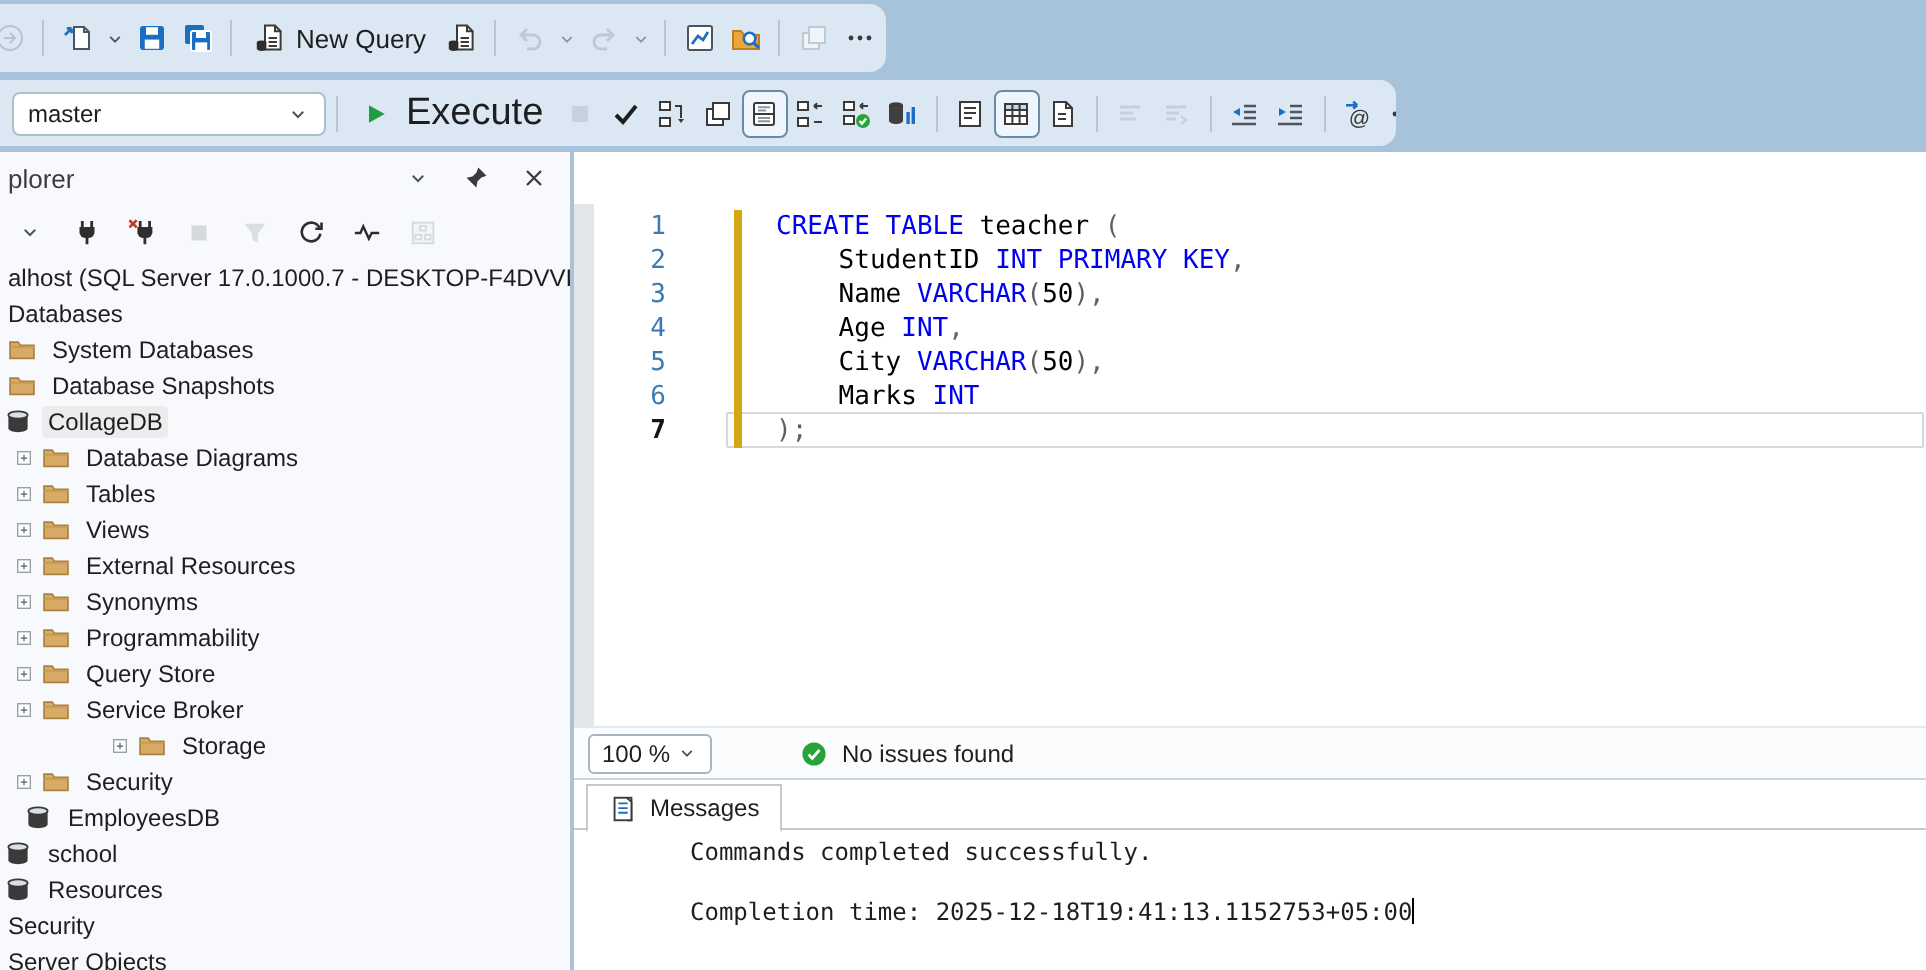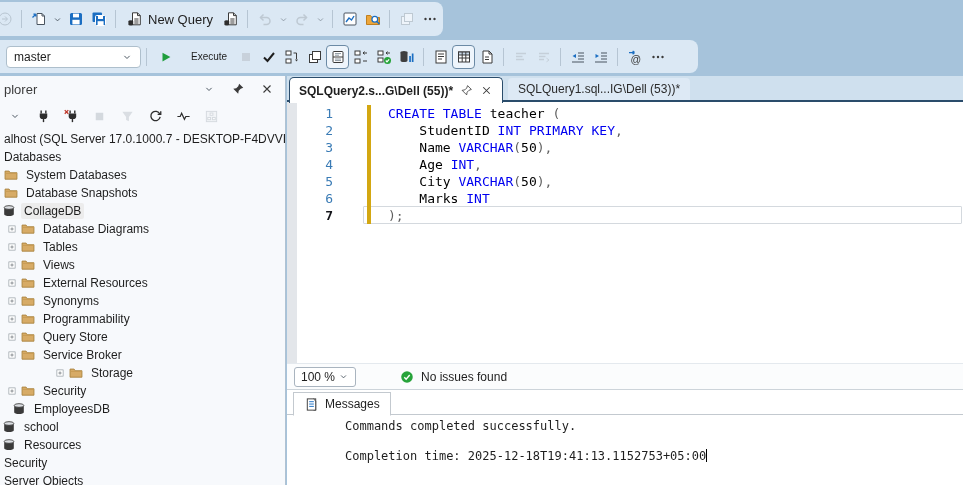--- a/index.html
+++ b/index.html
@@ -13,24 +13,24 @@
   .sep{width:1px;height:18px;background:#b6c5d3;margin:0 5px;flex:0 0 auto;}
   .ic{display:flex;align-items:center;justify-content:center;flex:0 0 auto;}
   .ic svg{display:block;}
   .icbtn{width:23px;height:24px;display:flex;align-items:center;justify-content:center;
          border-radius:4px;flex:0 0 auto;box-sizing:border-box;}
   .icbtn.chev{width:14px;}
   .icbtn.dis{opacity:.55;}
   .icbtn.on{border:1px solid #6b8aa5;background:#eef5fc;}
   .tbtn{display:flex;align-items:center;gap:5px;padding:0 6px;height:26px;flex:0 0 auto;
         font-size:13px;color:#1e1e1e;}
-  .combo{width:135px;height:22px;background:#fff;border:1px solid #aebfcc;border-radius:4px;
+  .combo{width:157px;height:22px;background:#fff;border:1px solid #aebfcc;border-radius:4px;
          display:flex;align-items:center;padding:0 7px;box-sizing:border-box;font-size:12px;
          justify-content:space-between;flex:0 0 auto;margin-left:6px;}
-  .execbtn{display:flex;align-items:center;gap:18px;padding:0 7px;height:26px;font-size:10px;flex:0 0 auto;}
+  .execbtn{display:flex;align-items:center;gap:8px;padding:0 7px;height:26px;font-size:19px;flex:0 0 auto;}
   
   .oe{position:absolute;left:0;top:76px;width:286px;height:409px;background:#f7f9fc;
       border-right:1px solid #b0c2d2;box-sizing:border-box;overflow:hidden;}
   .oe-head{position:absolute;left:0;top:0;right:0;height:26px;display:flex;align-items:center;
            padding:0 8px 0 4px;box-sizing:border-box;}
   .oe-title{font-size:13px;color:#3c3c3c;flex:1 1 auto;}
   .oe-head .icbtn{width:20px;}
   .oe-tools{position:absolute;left:0;top:27px;right:0;height:26px;display:flex;align-items:center;
             gap:10px;padding-left:6px;box-sizing:border-box;}
   .tree{position:absolute;left:0;top:54px;right:0;bottom:0;font-size:12px;overflow:hidden;}
@@ -615,38 +615,20 @@
         <div class="trow" style="padding-left: 1px;">
           <span class="lbl">Security</span>
         </div>
         <div class="trow" style="padding-left: 1px;">
           <span class="lbl">Server Objects</span>
         </div>
       </div>
   </div>
 
   <div class="main">
-    <div class="tabstrip">
-      <div class="tab-active">
-        <span>SQLQuery2.s...G\Dell (55))*</span>
-        <span class="ic" id="tabpin">
-            <svg width="13" height="13" viewBox="0 0 16 16" fill="none" xmlns="http://www.w3.org/2000/svg">
-              <path d="M9.3 2 14 6.7l-2.9 1-2.3 2.3-.6 3.4L2.6 7.8 6 7.2l2.3-2.3z" fill="none" stroke="#3a3a3a"></path>
-            </svg>
-          </span>
-        <span class="ic" id="tabclose">
-            <svg width="13" height="13" viewBox="0 0 16 16" fill="none" xmlns="http://www.w3.org/2000/svg">
-              <path d="M4 4l8 8M12 4l-8 8" stroke="#3a3a3a" stroke-width="1.3"></path>
-            </svg>
-          </span>
-      </div>
-      <div class="tab-inactive">
-        <span>SQLQuery1.sql...IG\Dell (53))*</span>
-      </div>
-    </div>
 
     <div class="editor">
       <div class="bpgutter"></div>
       <div class="curline"></div>
       <div class="lnums" id="lnums">
           <div>1</div>
           <div>2</div>
           <div>3</div>
           <div>4</div>
           <div>5</div>

